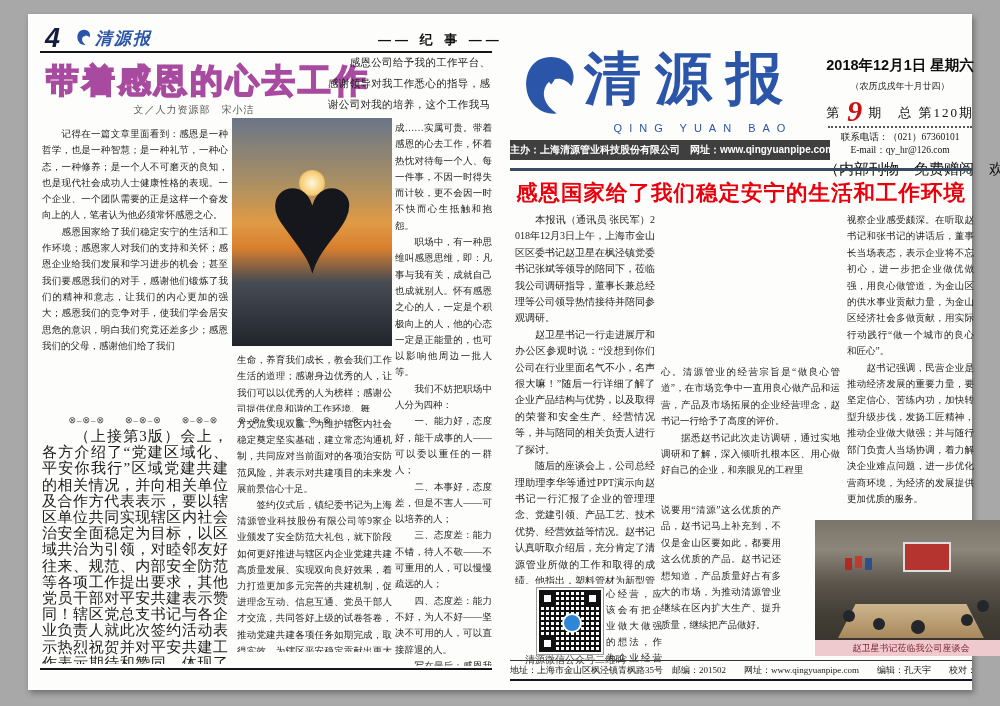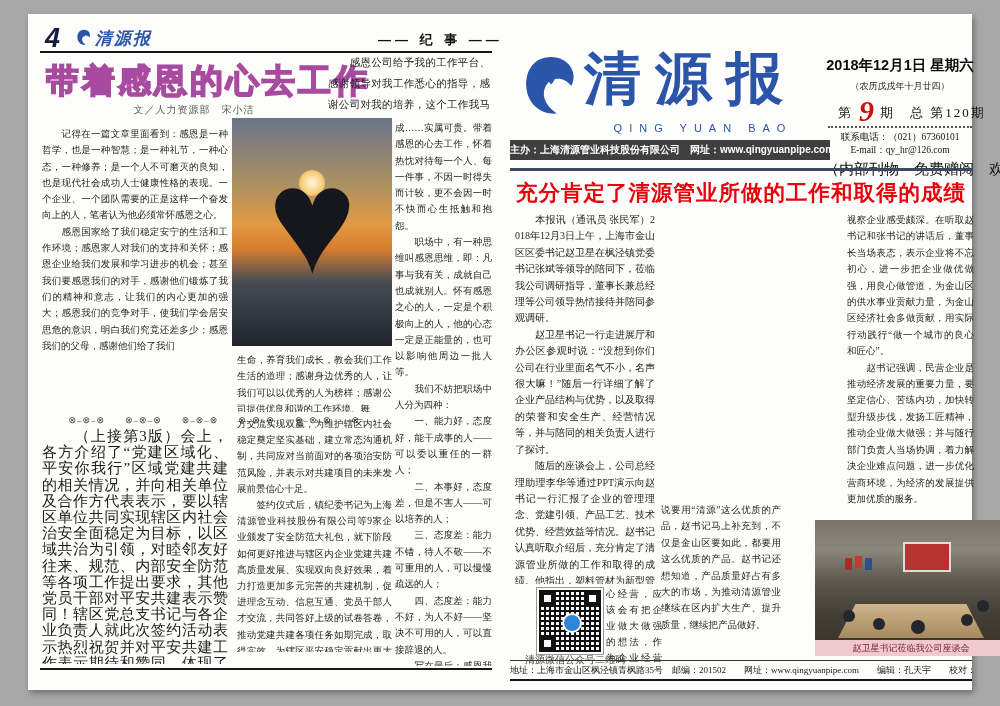--- a/index.html
+++ b/index.html
@@ -23,21 +23,21 @@
   .byline{font-size:10px;color:#555;text-align:center;letter-spacing:1px;}
   .sep{font-size:9px;color:#3a3a3a;letter-spacing:1px;white-space:nowrap;overflow:hidden;text-align:center;}
   
   .brand{font-weight:900;font-size:57px;color:#2b55a8;letter-spacing:14px;line-height:1;
          white-space:nowrap;font-family:"Liberation Serif",serif;}
   .pinyin{font-family:"Liberation Sans",sans-serif;font-size:11px;color:#2b55a8;letter-spacing:7px;
           text-align:center;}
   .dateline{font-family:"Liberation Sans",sans-serif;font-weight:bold;font-size:14.5px;color:#0c0c0c;
             text-align:center;white-space:nowrap;}
   .lunar{font-size:9px;color:#222;text-align:center;white-space:nowrap;}
-  .issue{text-align:left;white-space:nowrap;color:#111;margin-left:12px;}
+  .issue{text-align:center;white-space:nowrap;color:#111;}
   .issue .zh{font-size:13px;letter-spacing:2px;}
   .issue .num{font-size:30px;color:#cc1111;font-weight:bold;font-style:italic;vertical-align:-4px;padding:0 2px;}
   .dotted{border-top:2px dotted #555;height:0;}
   .contact{font-size:9.5px;color:#111;text-align:center;white-space:nowrap;}
   .orgbar{background:#3f3f3f;color:#fff;font-family:"Liberation Sans",sans-serif;font-weight:bold;
           font-size:10px;line-height:20px;text-align:center;white-space:nowrap;overflow:hidden;}
   .note{font-size:15px;color:#111;text-align:center;white-space:nowrap;}
   .bluerule{border-top:3px solid #3b4a63;height:0;}
   .headline{font-family:"Liberation Sans",sans-serif;font-weight:bold;font-size:21.5px;color:#e8000d;
             text-align:center;letter-spacing:1px;white-space:nowrap;}
@@ -134,36 +134,38 @@
     <span class="zh">期　总 第120期</span>
   </div>
   <div class="abs dotted" style="left:800px;top:112px;width:144px;"></div>
   <div class="abs contact" style="left:798px;top:117px;width:148px;">联系电话：（021）67360101</div>
   <div class="abs contact" style="left:798px;top:130px;width:148px;">E-mail：qy_hr@126.com</div>
   <div class="abs note" style="left:796px;top:146px;width:150px;">（内部刊物　免费赠阅　欢迎投稿）</div>
 
   <div class="abs orgbar" style="left:482px;top:126px;width:320px;height:20px;text-align:right;">主办：上海清源管业科技股份有限公司　网址：www.qingyuanpipe.com</div>
   <div class="abs bluerule" style="left:482px;top:154px;width:462px;"></div>
 
-  <div class="abs headline" style="left:482px;top:164px;width:462px;">充分肯定了清源管业所做的工作和取得的成绩</div>
+  <div class="abs headline" style="left:482px;top:164px;width:462px;">感恩国家给了我们稳定安宁的生活和工作环境</div>
 
   <div class="abs txt" style="left:487px;top:198px;width:140px;height:372px;font-size:10px;line-height:16.4px;">　　本报讯（通讯员 张民军）2018年12月3日上午，上海市金山区区委书记赵卫星在枫泾镇党委书记张斌等领导的陪同下，莅临我公司调研指导，董事长兼总经理等公司领导热情接待并陪同参观调研。
 　　赵卫星书记一行走进展厅和办公区参观时说：“没想到你们公司在行业里面名气不小，名声很大嘛！”随后一行详细了解了企业产品结构与优势，以及取得的荣誉和安全生产、经营情况等，并与陪同的相关负责人进行了探讨。
 　　随后的座谈会上，公司总经理助理李华等通过PPT演示向赵书记一行汇报了企业的管理理念、党建引领、产品工艺、技术优势、经营效益等情况。赵书记认真听取介绍后，充分肯定了清源管业所做的工作和取得的成绩。他指出，塑料管材为新型管材，绿色环保、施工便捷，希望企业用</div>
 
   <div class="abs qr" style="left:509px;top:574px;width:62px;height:62px;">
     <div class="qreye" style="left:2px;top:2px;"></div>
     <div class="qreye" style="right:2px;top:2px;"></div>
     <div class="qreye" style="left:2px;bottom:2px;"></div>
     <div class="qrlogo"></div>
   </div>
   <div class="abs qrcap" style="left:497px;top:639px;width:86px;">清源微信公众号二维码</div>
   <div class="abs txt" style="left:578px;top:572px;width:56px;height:80px;font-size:9.5px;line-height:16px;">心经营，应该会有把企业做大做强的想法，作为企业经营者应</div>
 
 
+  <div class="abs txt" style="left:633px;top:350px;width:179px;height:136px;font-size:9.5px;line-height:16.4px;">心。清源管业的经营宗旨是“做良心管道”，在市场竞争中一直用良心做产品和运营，产品及市场拓展的企业经营理念，赵书记一行给予了高度的评价。
+　　据悉赵书记此次走访调研，通过实地调研和了解，深入倾听扎根本区、用心做好自己的企业，和亲眼见的工程里</div>
   <div class="abs txt" style="left:819px;top:198px;width:127px;height:306px;font-size:9.5px;line-height:16.4px;">视察企业感受颇深。在听取赵书记和张书记的讲话后，董事长当场表态，表示企业将不忘初心，进一步把企业做优做强，用良心做管道，为金山区的供水事业贡献力量，为金山区经济社会多做贡献，用实际行动践行“做一个城市的良心和匠心”。
 　　赵书记强调，民营企业是推动经济发展的重要力量，要坚定信心、苦练内功，加快转型升级步伐，发扬工匠精神，推动企业做大做强；并与随行部门负责人当场协调，着力解决企业难点问题，进一步优化营商环境，为经济的发展提供更加优质的服务。</div>
 
   <div class="abs txt" style="left:633px;top:488px;width:120px;height:160px;font-size:9.5px;line-height:16.4px;">说要用“清源”这么优质的产品，赵书记马上补充到，不仅是金山区要如此，都要用这么优质的产品。赵书记还想知道，产品质量好占有多大的市场，为推动清源管业继续在区内扩大生产、提升质量，继续把产品做好。</div>
 
   <div class="abs photo photo3" style="left:751px;top:506px;width:192px;height:136px;margin-left:36px;">
     <div class="screen"></div>
     <div class="flag" style="left:30px;top:38px;background:#b02a25;"></div>
     <div class="flag" style="left:40px;top:36px;background:#c03a30;"></div>
     <div class="flag" style="left:50px;top:38px;background:#2d4f8a;"></div>

